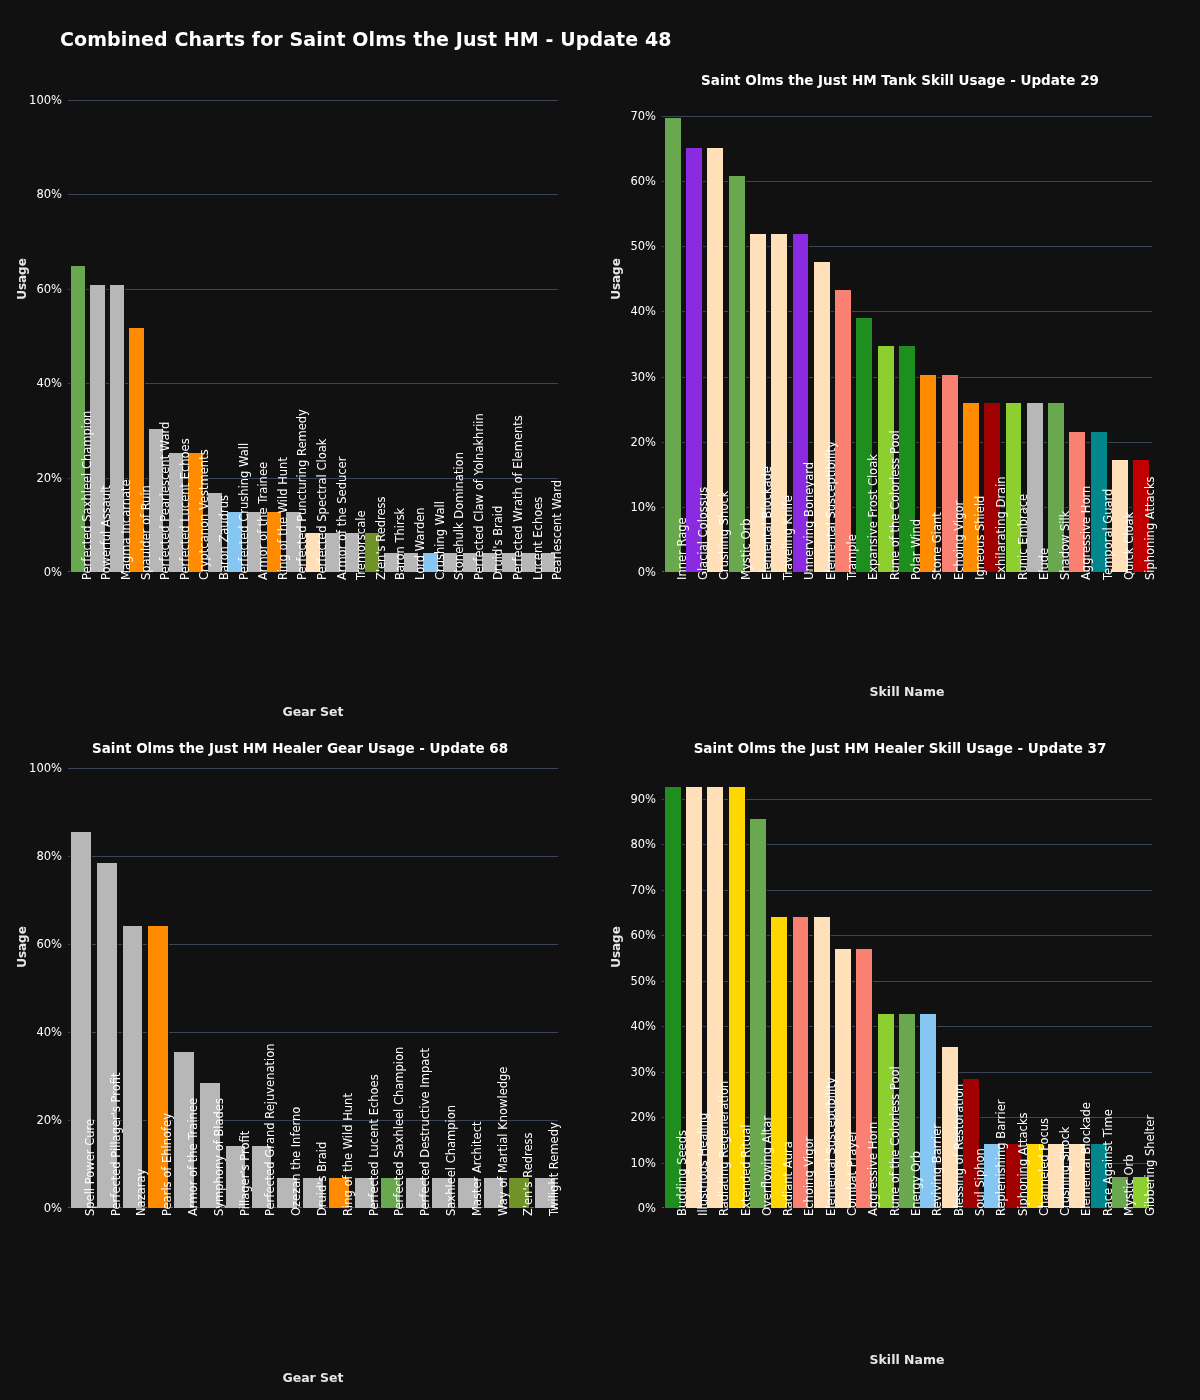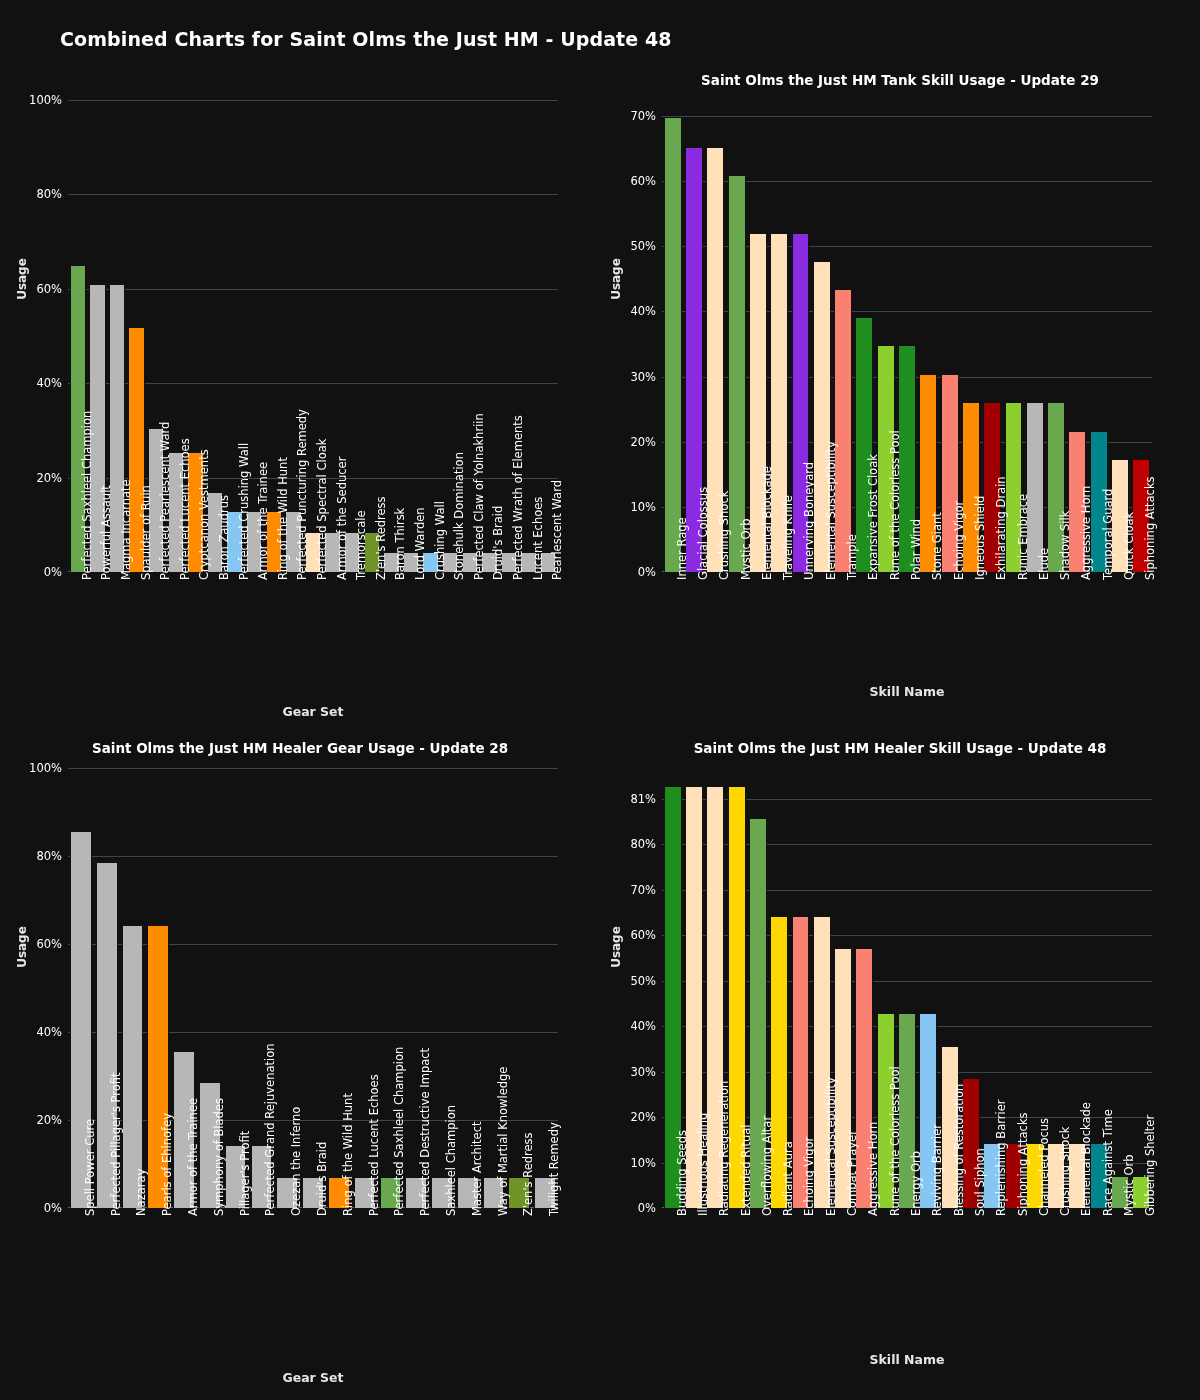--- a/index.html
+++ b/index.html
@@ -235,21 +235,21 @@
       <div class="tlabel" style="left: 417.522px; top: 508px;">Runic Embrace</div>
       <div class="tlabel" style="left: 438.826px; top: 508px;">Elude</div>
       <div class="tlabel" style="left: 460.13px; top: 508px;">Shadow Silk</div>
       <div class="tlabel" style="left: 481.435px; top: 508px;">Aggressive Horn</div>
       <div class="tlabel" style="left: 502.739px; top: 508px;">Temporal Guard</div>
       <div class="tlabel" style="left: 524.043px; top: 508px;">Quick Cloak</div>
       <div class="tlabel" style="left: 545.348px; top: 508px;">Siphoning Attacks</div>
     </div>
 
   <div class="panel" id="panel-2" style="left:0px; top:740px; width:600px; height:660px;">
-    <div class="panel-title">Saint Olms the Just HM Healer Gear Usage - Update 28</div>
+    <div class="panel-title">Saint Olms the Just HM Healer Gear Usage - Update 68</div>
     <div class="ylabel" style="left:-8px; top:200px; width:60px; text-align:center;">Usage</div>
     <div class="plot" id="plot-2" style="left:68px; top:28px; width:490px; height:440px;">
         <div class="ytick" style="top: 440px;">0%</div>
         <div class="gridline" style="top: 352px;"></div>
         <div class="ytick" style="top: 352px;">20%</div>
         <div class="gridline" style="top: 264px;"></div>
         <div class="ytick" style="top: 264px;">40%</div>
         <div class="gridline" style="top: 176px;"></div>
         <div class="ytick" style="top: 176px;">60%</div>
         <div class="gridline" style="top: 88px;"></div>
@@ -293,42 +293,42 @@
       <div class="tlabel" style="left: 394.368px; top: 476px;">Perfected Saxhleel Champion</div>
       <div class="tlabel" style="left: 420.158px; top: 476px;">Perfected Destructive Impact</div>
       <div class="tlabel" style="left: 445.947px; top: 476px;">Saxhleel Champion</div>
       <div class="tlabel" style="left: 471.737px; top: 476px;">Master Architect</div>
       <div class="tlabel" style="left: 497.526px; top: 476px;">Way of Martial Knowledge</div>
       <div class="tlabel" style="left: 523.316px; top: 476px;">Z'en's Redress</div>
       <div class="tlabel" style="left: 549.105px; top: 476px;">Twilight Remedy</div>
     </div>
 
   <div class="panel" id="panel-3" style="left:600px; top:740px; width:600px; height:660px;">
-    <div class="panel-title">Saint Olms the Just HM Healer Skill Usage - Update 48</div>
+    <div class="panel-title">Saint Olms the Just HM Healer Skill Usage - Update 37</div>
     <div class="ylabel" style="left:-14px; top:200px; width:60px; text-align:center;">Usage</div>
     <div class="plot" id="plot-3" style="left:62px; top:36px; width:490px; height:432px;">
         <div class="ytick" style="top: 432px;">0%</div>
         <div class="gridline" style="top: 386.526px;"></div>
         <div class="ytick" style="top: 386.526px;">10%</div>
         <div class="gridline" style="top: 341.053px;"></div>
         <div class="ytick" style="top: 341.053px;">20%</div>
         <div class="gridline" style="top: 295.579px;"></div>
         <div class="ytick" style="top: 295.579px;">30%</div>
         <div class="gridline" style="top: 250.105px;"></div>
         <div class="ytick" style="top: 250.105px;">40%</div>
         <div class="gridline" style="top: 204.632px;"></div>
         <div class="ytick" style="top: 204.632px;">50%</div>
         <div class="gridline" style="top: 159.158px;"></div>
         <div class="ytick" style="top: 159.158px;">60%</div>
         <div class="gridline" style="top: 113.684px;"></div>
         <div class="ytick" style="top: 113.684px;">70%</div>
         <div class="gridline" style="top: 68.2105px;"></div>
         <div class="ytick" style="top: 68.2105px;">80%</div>
         <div class="gridline" style="top: 22.7368px;"></div>
-        <div class="ytick" style="top: 22.7368px;">81%</div>
+        <div class="ytick" style="top: 22.7368px;">90%</div>
         <div class="axisline"></div>
         <div class="bar" title="Budding Seeds: 92.9%" style="left: 1.70435px; width: 17.8957px; height: 422.451px; background: rgb(30, 142, 30);"></div>
         <div class="bar" title="Illustrious Healing: 92.9%" style="left: 23.0087px; width: 17.8957px; height: 422.451px; background: rgb(255, 224, 184);"></div>
         <div class="bar" title="Radiating Regeneration: 92.9%" style="left: 44.313px; width: 17.8957px; height: 422.451px; background: rgb(255, 224, 184);"></div>
         <div class="bar" title="Extended Ritual: 92.9%" style="left: 65.6174px; width: 17.8957px; height: 422.451px; background: rgb(255, 215, 0);"></div>
         <div class="bar" title="Overflowing Altar: 85.7%" style="left: 86.9217px; width: 17.8957px; height: 389.709px; background: rgb(106, 168, 79);"></div>
         <div class="bar" title="Radiant Aura: 64.3%" style="left: 108.226px; width: 17.8957px; height: 292.396px; background: rgb(255, 215, 0);"></div>
         <div class="bar" title="Echoing Vigor: 64.3%" style="left: 129.53px; width: 17.8957px; height: 292.396px; background: rgb(250, 128, 114);"></div>
         <div class="bar" title="Elemental Susceptibility: 64.3%" style="left: 150.835px; width: 17.8957px; height: 292.396px; background: rgb(255, 224, 184);"></div>
         <div class="bar" title="Combat Prayer: 57.1%" style="left: 172.139px; width: 17.8957px; height: 259.655px; background: rgb(255, 224, 184);"></div>

